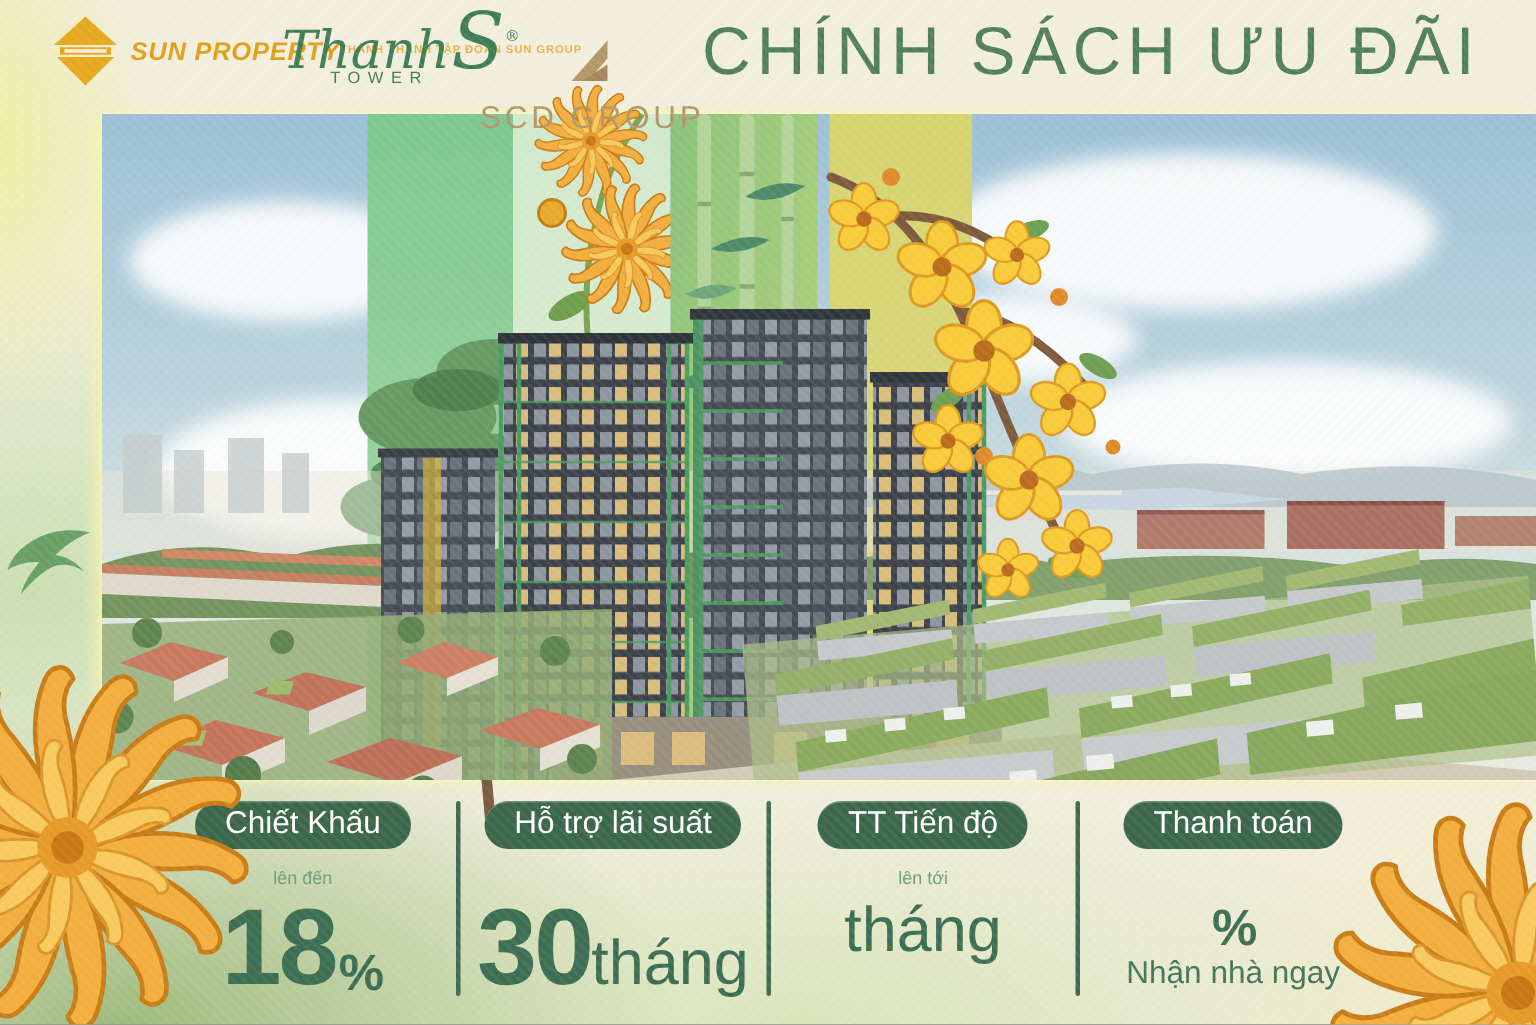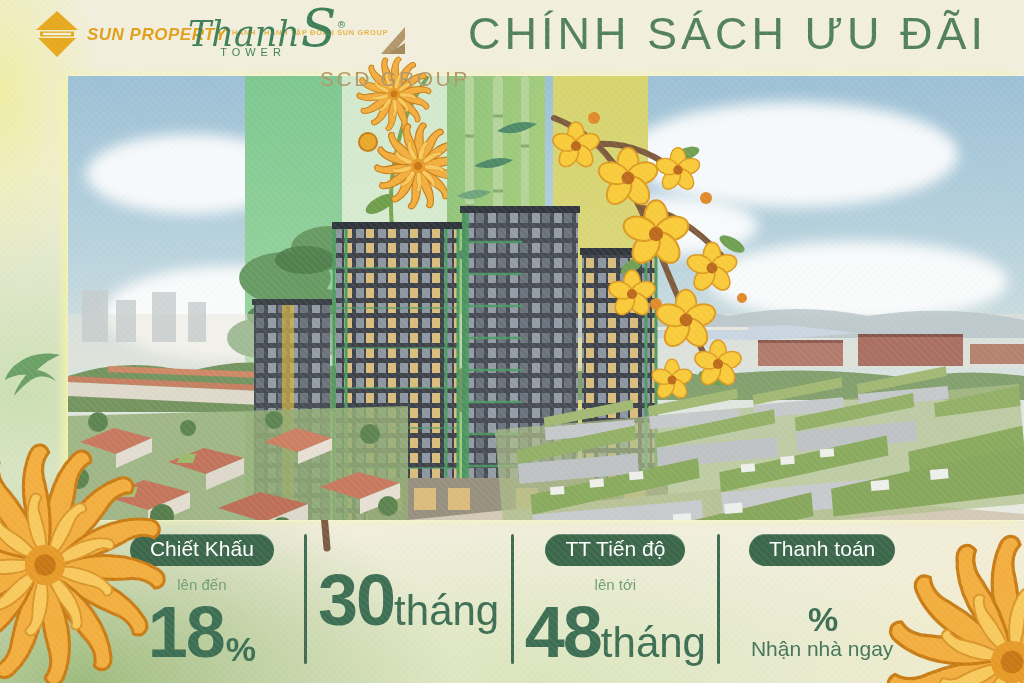--- a/index.html
+++ b/index.html
@@ -46,21 +46,21 @@
   .band-bamboo{left:379px;width:98px;background:linear-gradient(100deg,#8cc27c 0%,#b4d37a 100%);}
   .band-mai{left:485px;width:95px;background:linear-gradient(180deg,#d6d46e 0%,#ddd883 100%);}
   .cityscape{position:absolute;left:0;bottom:0;width:956px;height:444px;z-index:6;}
   .mai-branch{position:absolute;left:468px;top:-18px;z-index:8;}
   
   .stats{position:absolute;left:100px;top:528px;width:824px;height:148px;display:flex;z-index:20;}
   .stat{flex:1;display:flex;flex-direction:column;align-items:center;padding-top:6px;}
   .divider{width:3px;background:#3e6b50;margin:6px 0 12px 0;border-radius:2px;}
   .pill{background:#3a664a;color:#fff;font-size:21px;padding:3px 20px 5px;border-radius:20px;
         box-shadow:inset 0 1px 0 rgba(255,255,255,.25);white-space:nowrap;}
-  .pre{min-height:26px;font-size:15px;color:#6f9e78;margin-top:6px;line-height:26px;}
+  .pre{min-height:26px;font-size:12px;color:#6f9e78;margin-top:6px;line-height:26px;}
   .vrow{display:flex;align-items:baseline;justify-content:center;color:#3c6e53;margin-top:-2px;}
   .val{font-size:72px;font-weight:bold;line-height:1;letter-spacing:-2px;text-align:right;}
   .unit-pct{font-size:34px;font-weight:bold;transform:translateY(4px);margin-left:2px;}
   .unit-thang{font-size:42px;font-weight:400;letter-spacing:0;}
   .post{font-size:21px;color:#44745a;margin-top:2px;min-height:24px;}
   
   .bird{position:absolute;left:4px;top:350px;z-index:12;}
   .mum-left{position:absolute;left:-88px;top:432px;z-index:35;}
   .mum-right{position:absolute;left:872px;top:522px;z-index:35;}
 </style>
@@ -412,34 +412,34 @@
       <div class="pre">lên đến</div>
       <div class="vrow">
         <span class="val">18</span>
           <span class="unit-pct">%</span>
       </div>
     </div>
 
     <div class="divider"></div>
 
     <div class="stat">
+      <div class="pill">Hỗ trợ lãi suất</div>
       <div class="pre"></div>
       <div class="vrow">
         <span class="val">30</span>
           <span class="unit-thang">tháng</span>
       </div>
     </div>
 
     <div class="divider"></div>
 
     <div class="stat">
       <div class="pill">TT Tiến độ</div>
       <div class="pre">lên tới</div>
       <div class="vrow">
-        <span class="val">48</span>
           <span class="unit-thang">tháng</span>
       </div>
     </div>
 
     <div class="divider"></div>
 
     <div class="stat">
       <div class="pill">Thanh toán</div>
       <div class="pre"></div>
       <div class="vrow">

